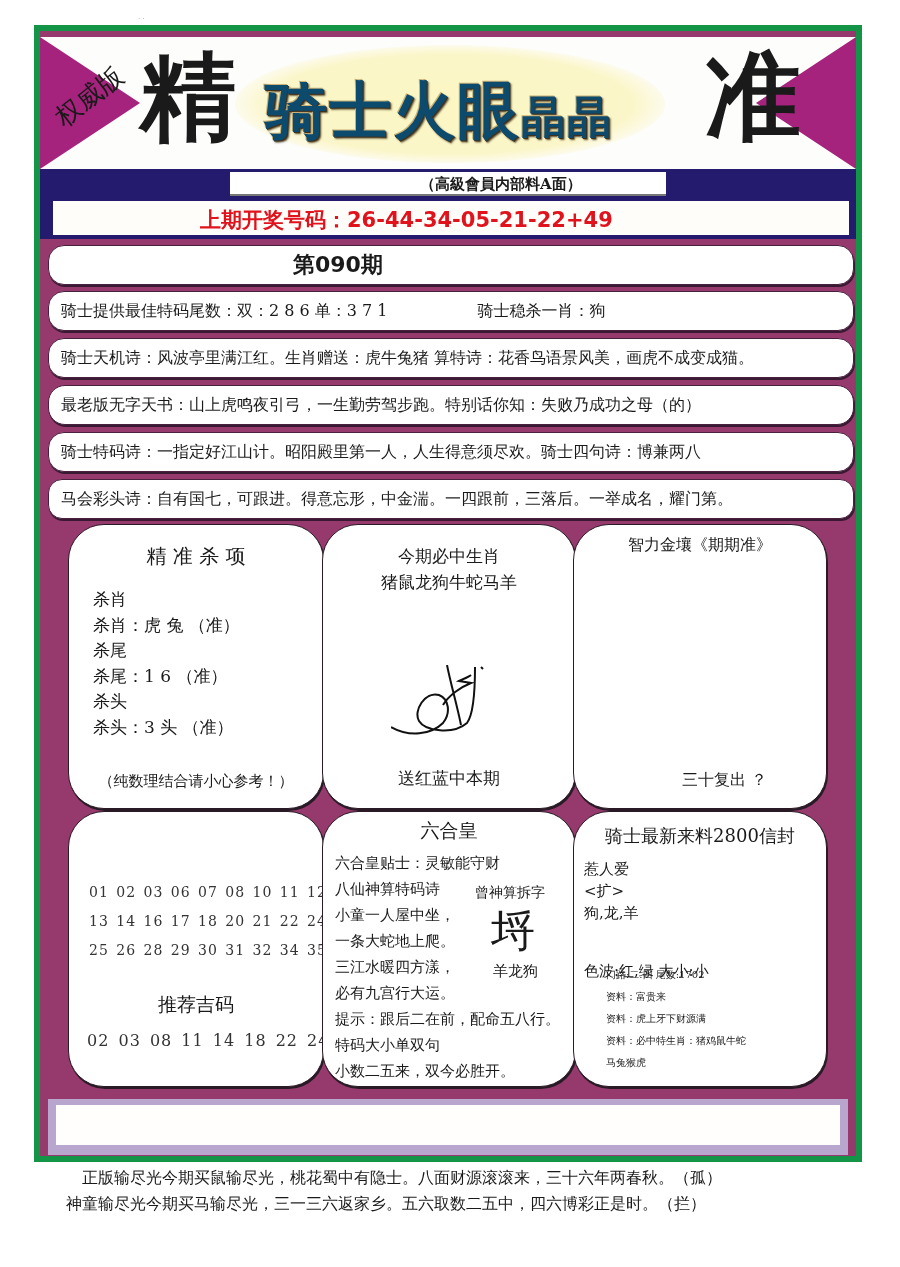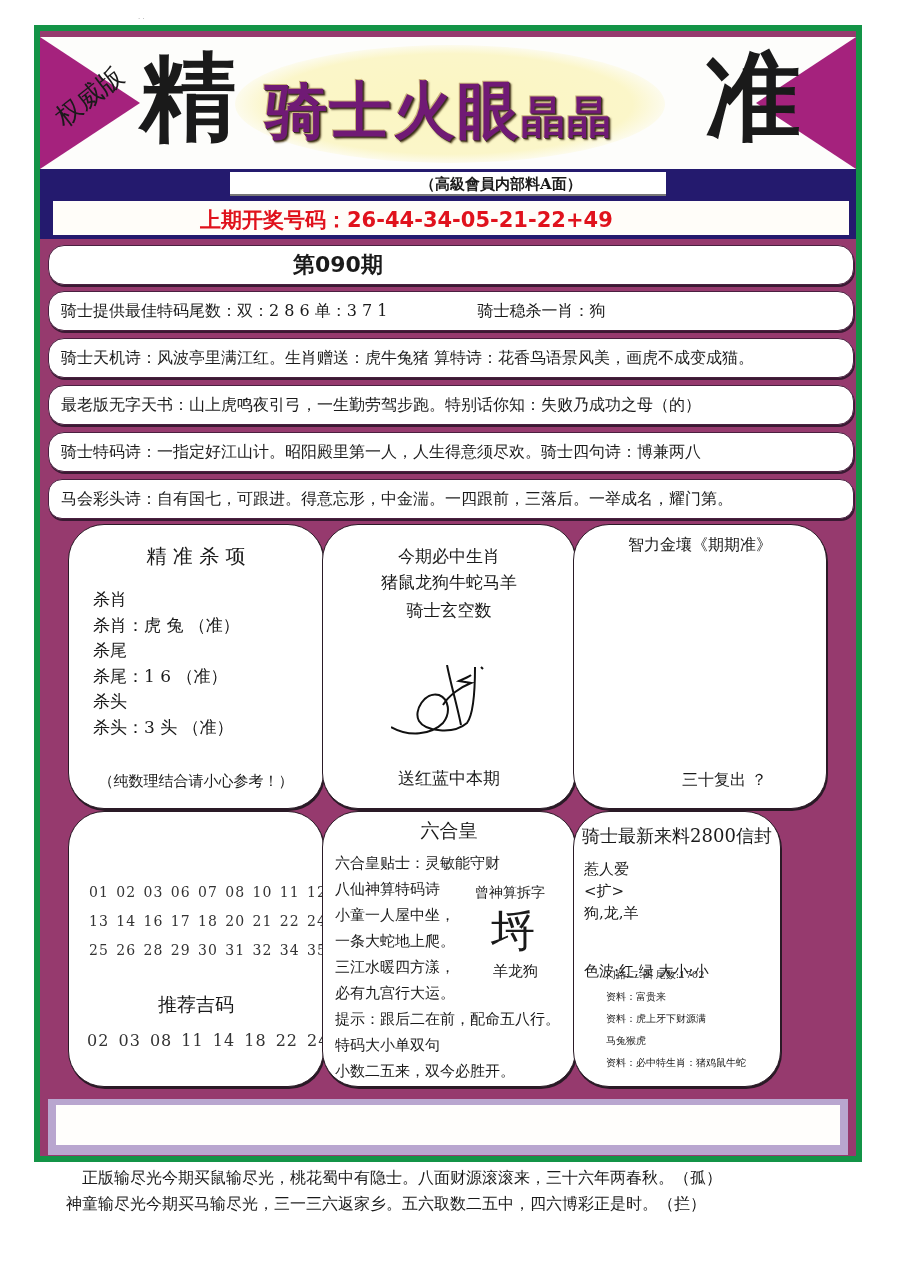--- a/index.html
+++ b/index.html
@@ -12,21 +12,21 @@
   .tri-left { position: absolute; left: 0; top: 0; width: 0; height: 0;
               border-top: 66px solid transparent; border-bottom: 66px solid transparent; border-left: 100px solid #a5227d; }
   .tri-right { position: absolute; right: 0; top: 0; width: 0; height: 0;
                border-top: 66px solid transparent; border-bottom: 66px solid transparent; border-right: 100px solid #a5227d; }
   .badge { position: absolute; left: 8px; top: 18px; font-size: 26px; transform: rotate(-38deg); transform-origin: left top;
            font-family: "DejaVu Serif", serif; color: #1a1a1a; top: 70px; }
   .big-jing { position: absolute; left: 100px; top: 12px; font-size: 96px; font-weight: bold; font-family: "DejaVu Sans", sans-serif; line-height: 1; }
   .big-zhun { position: absolute; left: 665px; top: 12px; font-size: 96px; font-weight: bold; font-family: "DejaVu Sans", sans-serif; line-height: 1; }
   .glow { position: absolute; left: 195px; top: 8px; width: 430px; height: 118px; border-radius: 50%;
           background: radial-gradient(ellipse at center, #fbf6c2 0%, #fbf6c9 60%, rgba(253,253,251,0) 75%); }
-  .title-gold { position: absolute; left: 225px; top: 32px; font-size: 62px; font-weight: bold; color: #701a75;
+  .title-gold { position: absolute; left: 225px; top: 32px; font-size: 62px; font-weight: bold; color: #0c4a6e;
                 font-family: "DejaVu Serif", serif; letter-spacing: 2px;
                 text-shadow: 1px 1px 0 #3d3220, -1px -1px 0 #c9b27a, 2px 2px 2px #5a4a2a; }
   .title-gold .small { font-size: 44px; }
   .navy-band { position: absolute; left: 0; top: 138px; width: 816px; height: 70px; background: #241a6e; }
   .sub-box { position: absolute; left: 190px; top: 141px; width: 436px; height: 24px; background: #fff;
              border-bottom: 2px solid #777; }
   .sub-text { position: absolute; left: 380px; top: 144px; font-size: 15px; font-weight: bold; font-family: "DejaVu Serif", serif; }
   .prev-box { position: absolute; left: 13px; top: 170px; width: 796px; height: 34px; background: #fffdf9; }
   .prev-text { position: absolute; left: 160px; top: 175px; font-size: 21px; font-weight: bold; color: #e0121c;
                font-family: "DejaVu Sans", sans-serif; letter-spacing: 0px; }
@@ -36,21 +36,21 @@
           font-size: 16px; font-family: "DejaVu Serif", serif; display: flex; align-items: center; white-space: nowrap; }
   .issue { font-size: 22px; font-weight: bold; font-family: "DejaVu Sans", sans-serif; padding-left: 232px; }
   .spacer { display: inline-block; width: 90px; }
   
   .card { position: absolute; background: #fff; border-radius: 36px; border: 1.5px solid #2a1a26; box-shadow: 1px 2px 0 #2a1a26; }
   .c1 { left: 28px; top: 493px; width: 256px; height: 285px; }
   .c2 { left: 282px; top: 493px; width: 254px; height: 285px; }
   .c3 { left: 533px; top: 493px; width: 254px; height: 285px; }
   .c4 { left: 28px; top: 780px; width: 256px; height: 276px; }
   .c5 { left: 282px; top: 780px; width: 254px; height: 276px; }
-  .c6 { left: 533px; top: 780px; width: 208px; height: 276px; }
+  .c6 { left: 533px; top: 780px; width: 254px; height: 276px; }
   .txt { position: absolute; white-space: nowrap; font-family: "DejaVu Serif", serif; }
   .center { left: 0; right: 0; text-align: center; }
   .nums { font-family: "DejaVu Serif", serif; letter-spacing: 1px; }
   .bottom-box { position: absolute; left: 8px; top: 1068px; width: 800px; height: 56px; background: #b9a6cf; }
   .bottom-inner { position: absolute; left: 8px; top: 6px; width: 784px; height: 40px; background: #fffefc; }
   .foot { position: absolute; left: 66px; font-size: 16px; font-family: "DejaVu Serif", serif; white-space: nowrap; }
   .tiny-mark { position: absolute; left: 138px; top: 15px; font-size: 7px; color: #aaa; }
 </style>
 </head>
 <body>
@@ -79,21 +79,21 @@
     <span class="issue">第090期</span>
   </div>
   <div class="pill" style="top:260px;height:40px;">
     <span>骑士提供最佳特码尾数：双：2 8 6  单：3 7 1</span>
     <span class="spacer"></span>
     <span>骑士稳杀一肖：狗</span>
   </div>
   <div class="pill" style="top:307px;height:40px;">
     <span>骑士天机诗：风波亭里满江红。生肖赠送：虎牛兔猪 算特诗：花香鸟语景风美，画虎不成变成猫。</span>
   </div>
-  <div class="pill" style="top:354px;height:40px;">
+  <div class="pill" style="top:354px;height:40px;border-radius:17px;">
     <span>最老版无字天书：山上虎鸣夜引弓，一生勤劳驾步跑。特别话你知：失败乃成功之母（的）</span>
   </div>
   <div class="pill" style="top:401px;height:40px;">
     <span>骑士特码诗：一指定好江山计。昭阳殿里第一人，人生得意须尽欢。骑士四句诗：博兼两八</span>
   </div>
   <div class="pill" style="top:448px;height:40px;border-radius:14px;">
     <span>马会彩头诗：自有国七，可跟进。得意忘形，中金湍。一四跟前，三落后。一举成名，耀门第。</span>
   </div>
 
   <div class="card c1">
@@ -105,21 +105,20 @@
       <div>杀尾：1 6      （准）</div>
       <div>杀头</div>
       <div>杀头：3 头    （准）</div>
     </div>
     <div class="txt center" style="top:247px;font-size:15px;">（纯数理结合请小心参考！）</div>
   </div>
 
   <div class="card c2">
     <div class="txt center" style="top:20px;font-size:17px;">今期必中生肖</div>
     <div class="txt center" style="top:46px;font-size:17px;">猪鼠龙狗牛蛇马羊</div>
-    <div class="txt center" style="top:74px;font-size:17px;">骑士玄空数</div>
     <svg style="position:absolute;left:68px;top:140px;" width="110" height="75" viewBox="0 0 110 75">
       <path d="M0 62 C18 72 40 70 52 58 C60 48 58 34 48 30 C34 26 22 46 28 56 C34 66 62 70 76 58 C82 50 84 30 84 2 M70 60 C66 40 60 20 56 0 M52 40 C58 30 70 22 80 18 L68 16 C72 14 78 12 80 10 M90 2 L92 4" fill="none" stroke="#111" stroke-width="2"></path>
     </svg>
     <div class="txt center" style="top:242px;font-size:17px;">送红蓝中本期</div>
   </div>
 
   <div class="card c3">
     <div class="txt center" style="top:10px;font-size:16px;">智力金壤《期期准》</div>
     <div class="txt" style="left:108px;top:245px;font-size:16px;">三十复出 ？</div>
   </div>
@@ -161,22 +160,22 @@
       <div>&lt;扩&gt;</div>
       <div>狗,龙,羊</div>
     </div>
     <div class="txt" style="left:10px;top:122px;font-size:15px;line-height:27px;margin-top:24px;">
       <div>色波:红,绿   大小:小</div>
     </div>
     <div class="txt" style="left:12px;top:152px;font-size:10px;line-height:22px;margin-left:20px;">
       <div>门路:二.四 尾数:1702</div>
       <div>资料：富贵来</div>
       <div>资料：虎上牙下财源满</div>
+      <div>资料：必中特生肖：猪鸡鼠牛蛇</div>
       <div>马兔猴虎</div>
-      <div>资料：必中特生肖：猪鸡鼠牛蛇</div>
     </div>
   </div>
 
   <div class="bottom-box">
     <div class="bottom-inner"></div>
   </div>
 </div>
 
 <div class="foot" style="top:1168px;margin-left:16px;">正版输尽光今期买鼠输尽光，桃花蜀中有隐士。八面财源滚滚来，三十六年两春秋。（孤）</div>
 <div class="foot" style="top:1194px;">神童输尽光今期买马输尽光，三一三六返家乡。五六取数二五中，四六博彩正是时。（拦）</div>

